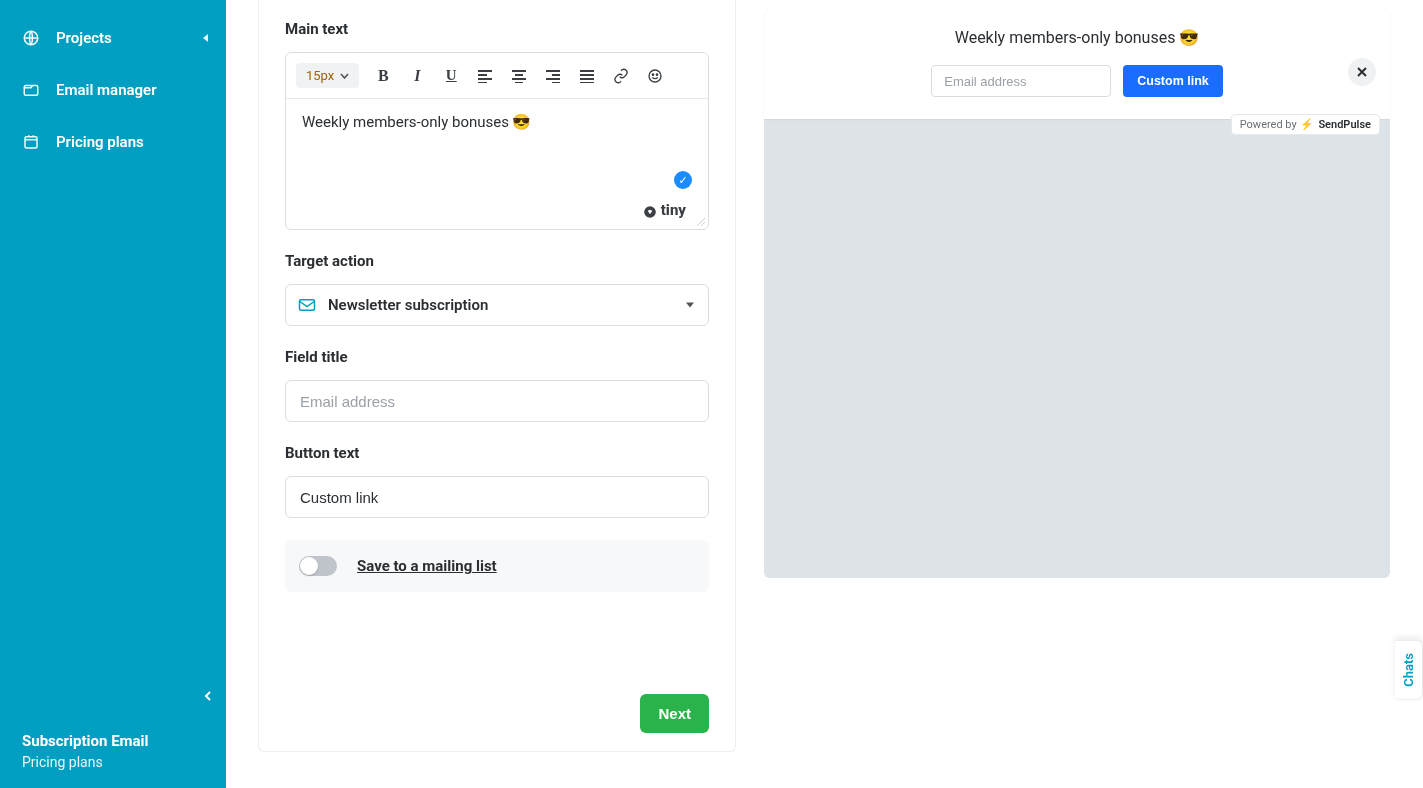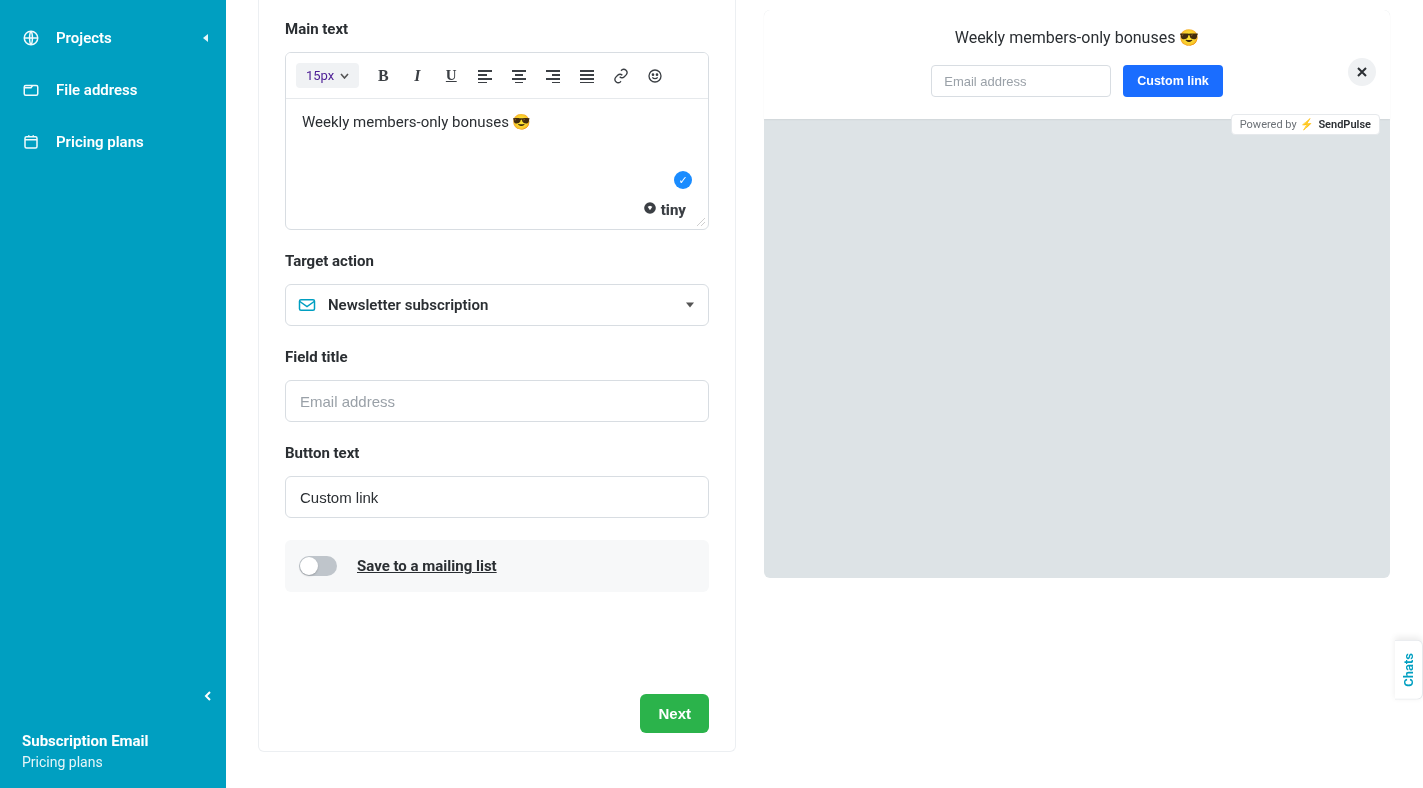--- a/index.html
+++ b/index.html
@@ -127,21 +127,21 @@
     background: #fff;
   }
   .font-size-select {
     display: flex;
     align-items: center;
     gap: 6px;
     background: #f0f2f4;
     border-radius: 4px;
     padding: 5px 10px;
     font-size: 13px;
-    color: #4c1d95;
+    color: #a16207;
     cursor: pointer;
     justify-content: center;
   }
   .tb-btn {
     width: 20px; height: 20px;
     display: flex; align-items: center; justify-content: center;
     color: #3b3f44;
     cursor: pointer;
     font-family: Georgia, "Times New Roman", serif;
   }
@@ -167,21 +167,21 @@
     font-size: 11px;
   }
   .rte-brand {
     position: absolute;
     right: 22px;
     bottom: 10px;
     font-size: 15px;
     font-weight: 800;
     color: #3b3f44;
     display: flex;
-    align-items: flex-start;
+    align-items: flex-end;
     gap: 4px;
   }
   .rte-resize {
     position: absolute;
     right: 3px; bottom: 3px;
     width: 10px; height: 10px;
     opacity: 0.4;
   }
 
   
@@ -391,21 +391,21 @@
       <span class="collapse-ind"></span>
     </div>
 
     <div class="nav-item">
       <span class="nav-icon">
         <svg width="18" height="18" viewBox="0 0 24 24" fill="none" stroke="#fff" stroke-width="2">
             <rect x="3" y="6" width="18" height="13" rx="2"></rect>
             <path d="M3 9h9l2-3"></path>
           </svg>
       </span>
-      <span>File address</span>
+      <span>Email manager</span>
     </div>
 
     <div class="nav-item">
       <span class="nav-icon">
         <svg width="18" height="18" viewBox="0 0 24 24" fill="none" stroke="#fff" stroke-width="2">
             <rect x="4" y="5" width="16" height="15" rx="2"></rect>
             <path d="M4 9h16M9 5V3M15 5V3"></path>
           </svg>
       </span>
       <span>Pricing plans</span>

